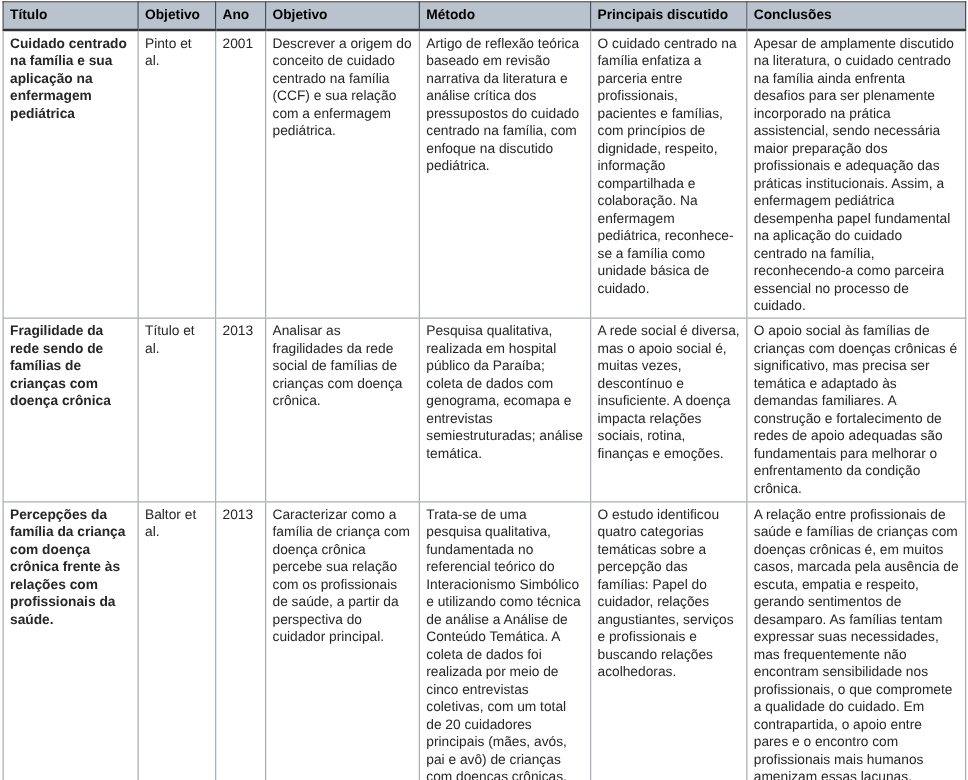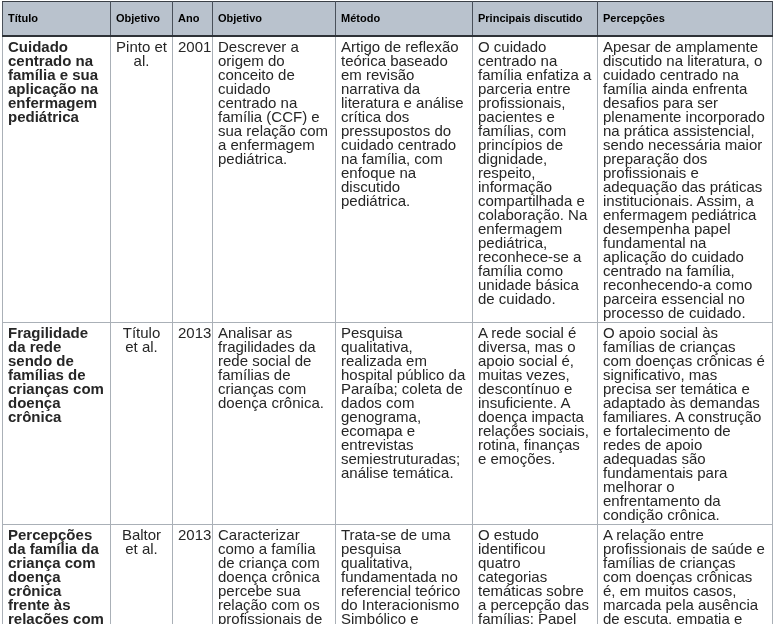--- a/index.html
+++ b/index.html
@@ -25,36 +25,36 @@
     background: #b9c2cd;
     color: #000000;
     font-weight: bold;
     font-size: 11px;
     line-height: 14px;
     text-align: left;
     padding: 3px 5px;
     border: 1px solid #49505a;
     border-top: 1px solid #3a3f46;
     border-bottom: 2px solid #2e3237;
-    height: 34px;
+    height: 22px;
     overflow: hidden;
     white-space: nowrap;
   }
   table.review-table td {
     vertical-align: top;
     background: #ffffff;
     color: #262626;
-    font-size: 15px;
+    font-size: 11px;
     line-height: 14px;
     padding: 3px 5px 2px 5px;
     border: 1px solid #aab0b7;
     overflow: hidden;
   }
   td.c-titulo { font-weight: bold; }
-  td.c-center { text-align: center; }
+  td.c-center { text-align: left; }
   tr.r1 { height: 206px; }
   tr.r2 { height: 147px; }
   tr.r3 { height: 241px; }
 </style>
 </head>
 <body>
 
 <div class="page">
   <table class="review-table">
     <colgroup>
@@ -67,21 +67,21 @@
       <col style="width:175px">
     </colgroup>
     <thead>
       <tr>
         <th>Título</th>
         <th>Objetivo</th>
         <th>Ano</th>
         <th>Objetivo</th>
         <th>Método</th>
         <th>Principais discutido</th>
-        <th>Percepções</th>
+        <th>Conclusões</th>
       </tr>
     </thead>
     <tbody>
       <tr class="r1">
         <td class="c-titulo">Cuidado centrado na família e sua aplicação na enfermagem pediátrica</td>
         <td class="c-center">Pinto et al.</td>
         <td class="c-center">2001</td>
         <td>Descrever a origem do conceito de cuidado centrado na família (CCF) e sua relação com a enfermagem pediátrica.</td>
         <td>Artigo de reflexão teórica baseado em revisão narrativa da literatura e análise crítica dos pressupostos do cuidado centrado na família, com enfoque na discutido pediátrica.</td>
         <td>O cuidado centrado na família enfatiza a parceria entre profissionais, pacientes e famílias, com princípios de dignidade, respeito, informação compartilhada e colaboração. Na enfermagem pediátrica, reconhece-se a família como unidade básica de cuidado.</td>

